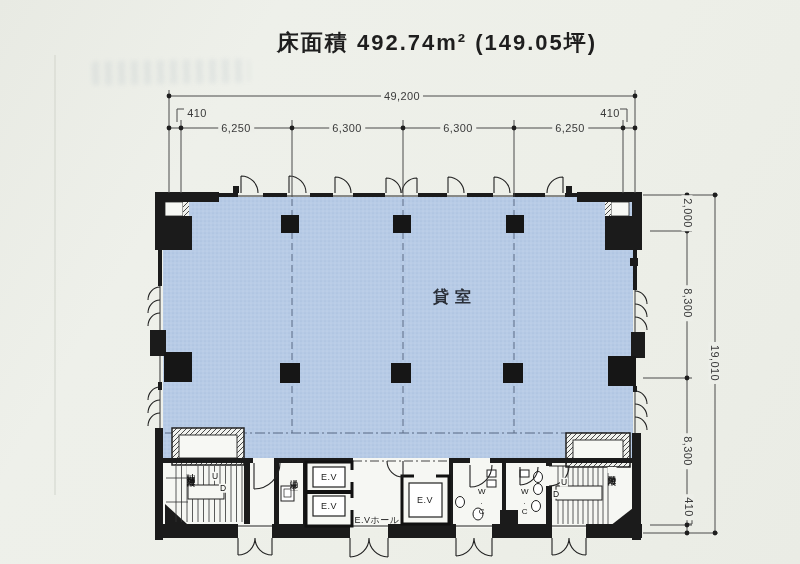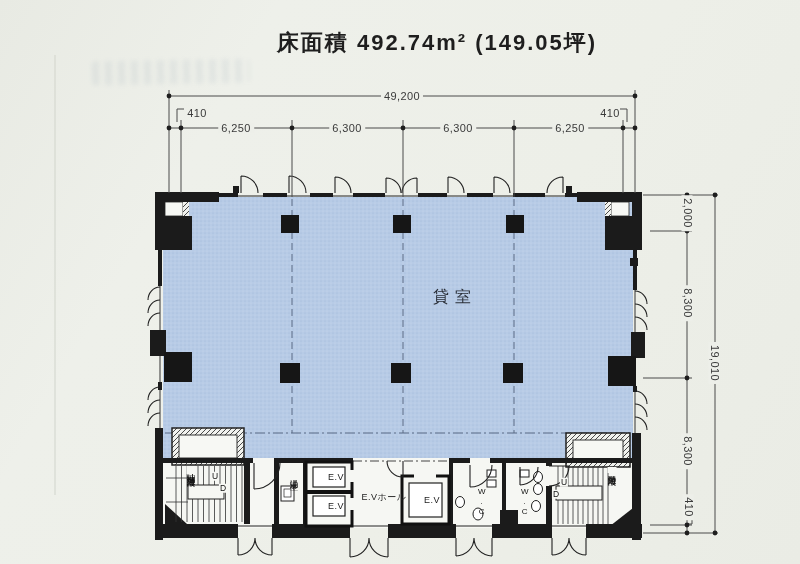--- a/index.html
+++ b/index.html
@@ -6,22 +6,22 @@
   #canvas{
     position:relative;width:800px;height:564px;overflow:hidden;
     background:linear-gradient(120deg,#e8eae3 0%,#eef0ea 25%,#edefe8 60%,#eaece5 100%);
     font-family:"Liberation Sans","DejaVu Sans",sans-serif;color:#222;
   }
   .lbl{position:absolute;transform:translate(-50%,-50%);white-space:nowrap;line-height:1;}
   .title{font-size:22px;font-weight:600;letter-spacing:2px;color:#1e1e1e;}
   .dim{font-size:11px;color:#3a3a3a;background:#edefe9;padding:0 3px;letter-spacing:.4px;}
   .dim.nobg{background:transparent;}
   .vdim{transform:translate(-50%,-50%) rotate(90deg);}
-  .room-main{font-size:16px;letter-spacing:6px;color:#2a2f38;font-weight:400;}
-  .ev{font-size:9px;color:#1c1c1c;letter-spacing:.5px;margin-left:7px;}
+  .room-main{font-size:16px;letter-spacing:6px;color:#2a2f38;font-weight:700;}
+  .ev{font-size:9px;color:#1c1c1c;letter-spacing:.5px;}
   .vjp{position:absolute;writing-mode:vertical-rl;text-orientation:upright;
        font-size:8.5px;color:#111;letter-spacing:1px;line-height:1.05;
        transform:translate(-50%,0);background:#f7f8f4;padding:1px 0;}
   .vjp.onwhite{background:transparent;}
   .ud{font-size:8.5px;color:#111;background:#f7f8f4;padding:0 1px;}
   .ghost{position:absolute;left:92px;top:60px;width:158px;height:24px;opacity:.5;
      background:repeating-linear-gradient(90deg,rgba(125,145,165,.22) 0 7px,rgba(125,145,165,0) 7px 13px);
      filter:blur(2px);transform:rotate(-1deg);border-radius:4px;}
   .pageedge{position:absolute;left:54px;top:55px;width:2px;height:440px;background:#d3d7cd;opacity:.55;}
   svg{position:absolute;left:0;top:0;}
@@ -265,21 +265,21 @@
 
   <div class="vjp" style="left:191px;top:466px;">特別避難階段</div>
   <div class="lbl ud" style="left:215px;top:476px;">U</div>
   <div class="lbl ud" style="left:223px;top:488px;">D</div>
 
   <div class="vjp onwhite" style="left:294px;top:472px;">湯沸室</div>
 
   <div class="lbl ev" style="left:329px;top:477px;">E.V</div>
   <div class="lbl ev" style="left:329px;top:506px;">E.V</div>
   <div class="lbl ev" style="left:425px;top:500px;">E.V</div>
-  <div class="lbl ev" style="left:377px;top:497px;text-align:right;">E.Vホール</div>
+  <div class="lbl ev" style="left:377px;top:520px;text-align:right;">E.Vホール</div>
 
   <div class="vjp onwhite" style="left:481px;top:486px;font-size:8px;">W.C</div>
   <div class="vjp onwhite" style="left:524px;top:486px;font-size:8px;">W.C</div>
 
   <div class="lbl ud" style="left:564px;top:482px;">U</div>
   <div class="lbl ud" style="left:556px;top:494px;">D</div>
   <div class="vjp" style="left:612px;top:467px;">避難階段</div>
 
 </div>
 

